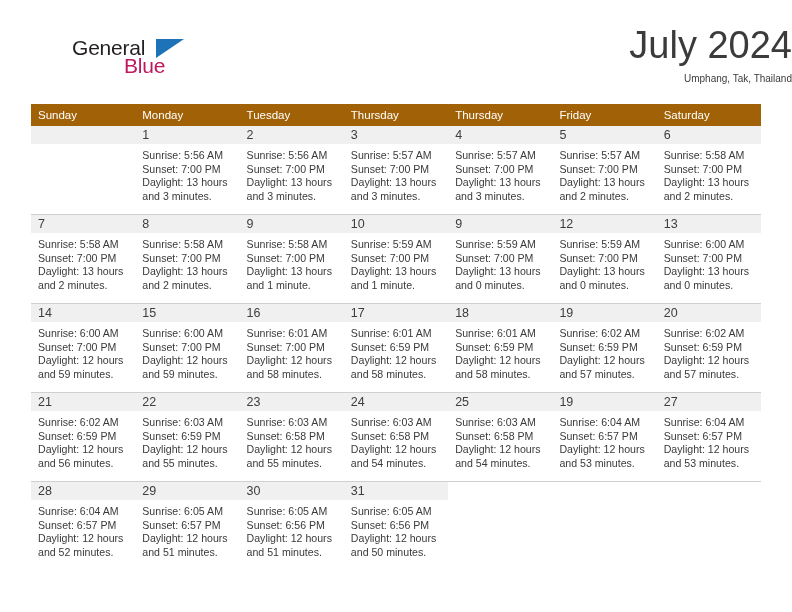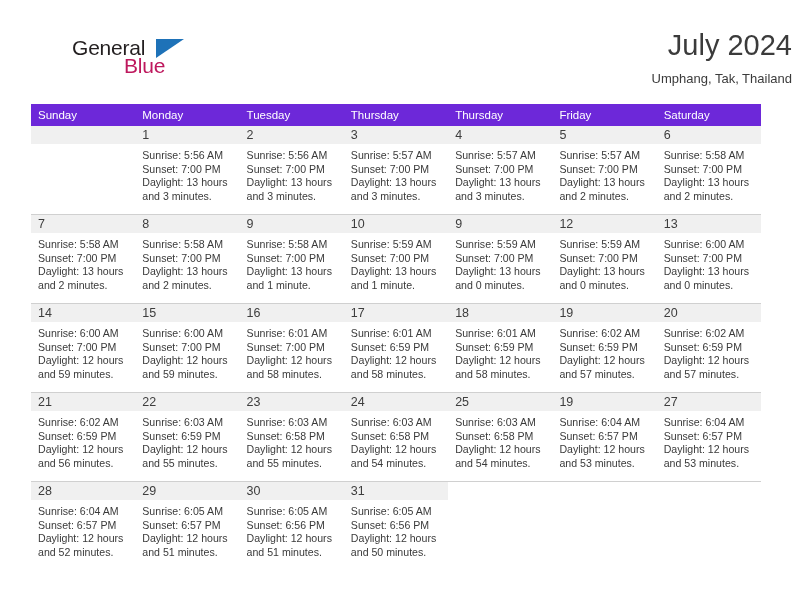--- a/index.html
+++ b/index.html
@@ -63,45 +63,45 @@
     border-left: 28px solid #1e72b8;
     border-bottom: 19px solid transparent;
   }
   .title-block {
     position: absolute;
     right: 36px;
     top: 28px;
     text-align: right;
   }
   .cal-title {
-    font-size: 29px;
+    font-size: 38px;
     color: #3b3b3b;
     line-height: 34px;
     font-weight: normal;
     white-space: nowrap;
   }
   .cal-subtitle {
-    font-size: 13px;
+    font-size: 10px;
     color: #3b3b3b;
     line-height: 20px;
     margin-top: 7px;
     white-space: nowrap;
   }
 
   
   .calendar {
     position: absolute;
     left: 31px;
     top: 104px;
     width: 730px;
     border-collapse: collapse;
     table-layout: fixed;
   }
   .calendar th {
-    background: #6d28d9;
+    background: #a16207;
     color: #ffffff;
     font-size: 11.5px;
     font-weight: normal;
     text-align: left;
     padding: 4px 0 5px 7px;
     height: 13px;
     border: none;
   }
   .calendar td {
     vertical-align: top;

